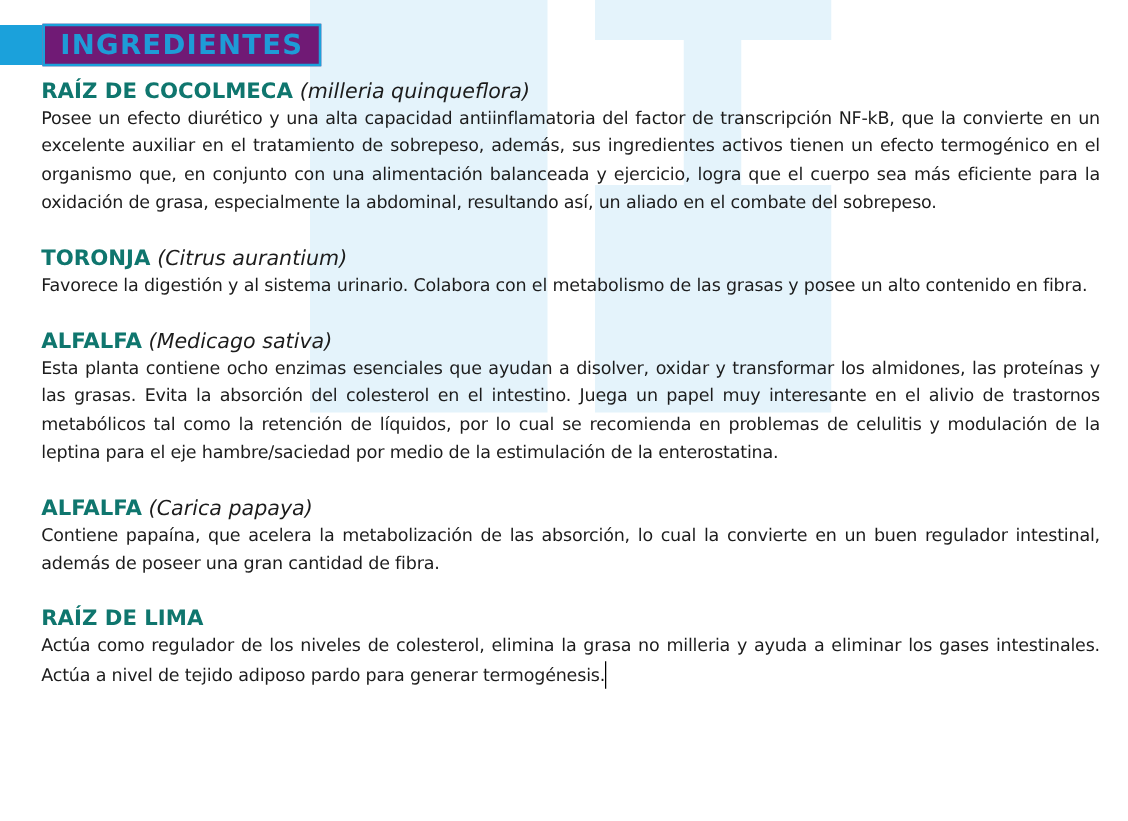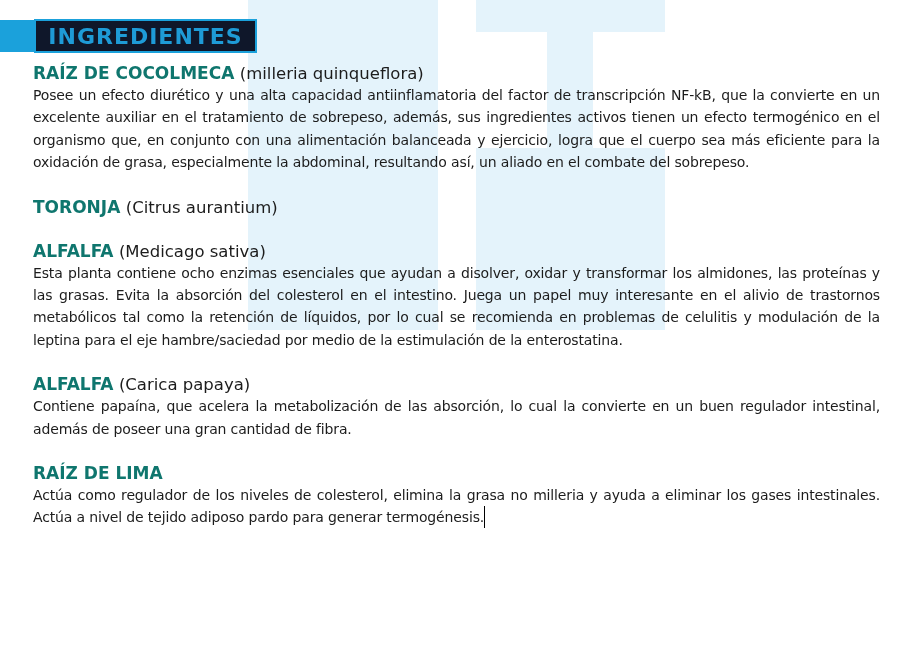--- a/index.html
+++ b/index.html
@@ -6,32 +6,32 @@
   body {
     width: 902px; height: 657px; position: relative; overflow: hidden;
     background: #ffffff;
     font-family: "DejaVu Sans", "Liberation Sans", sans-serif;
     color: #1c1c1c;
   }
   .bg-shape { position: absolute; background: #e4f3fb; z-index: 0; }
   .header-bar { position: absolute; left: 0; top: 20px; width: 34px; height: 32px; background: #1ba1db; z-index: 1; }
   .header-box {
     position: absolute; left: 34px; top: 19px; width: 219px; height: 30px;
-    border: 2px solid #1ba1db; background: #0f172a; z-index: 1;
+    border: 2px solid #1ba1db; background: #701a75; z-index: 1;
     display: flex; align-items: center; justify-content: center;
   }
   .header-title {
     color: #1e9bd7; font-weight: bold; font-size: 22px; letter-spacing: 1px;
     font-family: "DejaVu Sans", sans-serif;
   }
   .content { position: absolute; left: 33px; top: 62px; width: 847px; z-index: 2; }
   .section { margin-bottom: 22px; }
   .section-title { font-size: 17px; line-height: 22px; height: 22px; white-space: nowrap; }
   .name { color: #0f766e; font-weight: bold; }
-  .latin { color: #1c1c1c; font-size: 16.5px; }
+  .latin { font-style: italic; color: #1c1c1c; font-size: 16.5px; }
   .body-text {
     font-size: 14px; line-height: 22.4px; text-align: justify;
     letter-spacing: -0.15px;
   }
   .cursor { display: inline-block; width: 1px; height: 22px; background: #000; vertical-align: -6px; }
 </style>
 </head>
 <body>
 
 <div class="bg-shape" style="left:248px;top:0;width:190px;height:330px;"></div>
@@ -52,20 +52,21 @@
       <span class="latin">(milleria quinqueflora)</span>
     </div>
     <div class="body-text">Posee un efecto diurético y una alta capacidad antiinflamatoria del factor de transcripción NF-kB, que la convierte en un excelente auxiliar en el tratamiento de sobrepeso, además, sus ingredientes activos tienen un efecto termogénico en el organismo que, en conjunto con una alimentación balanceada y ejercicio, logra que el cuerpo sea más eficiente para la oxidación de grasa, especialmente la abdominal,  resultando así, un aliado en el combate del sobrepeso.</div>
   </div>
 
   <div class="section">
     <div class="section-title">
       <span class="name">TORONJA</span>
       <span class="latin">(Citrus aurantium)</span>
     </div>
+    <div class="body-text">Favorece la digestión y al sistema urinario. Colabora con el metabolismo de las grasas y posee un alto contenido en fibra.</div>
   </div>
 
   <div class="section">
     <div class="section-title">
       <span class="name">ALFALFA</span>
       <span class="latin">(Medicago sativa)</span>
     </div>
     <div class="body-text">Esta planta contiene ocho enzimas esenciales que ayudan a disolver, oxidar y transformar los almidones, las proteínas y las grasas. Evita la absorción del colesterol en el intestino. Juega un papel muy interesante en el alivio de trastornos metabólicos tal como la retención de líquidos, por lo cual se recomienda en problemas de celulitis y modulación de la leptina para el eje hambre/saciedad por medio de la estimulación de la enterostatina.</div>
   </div>
 

